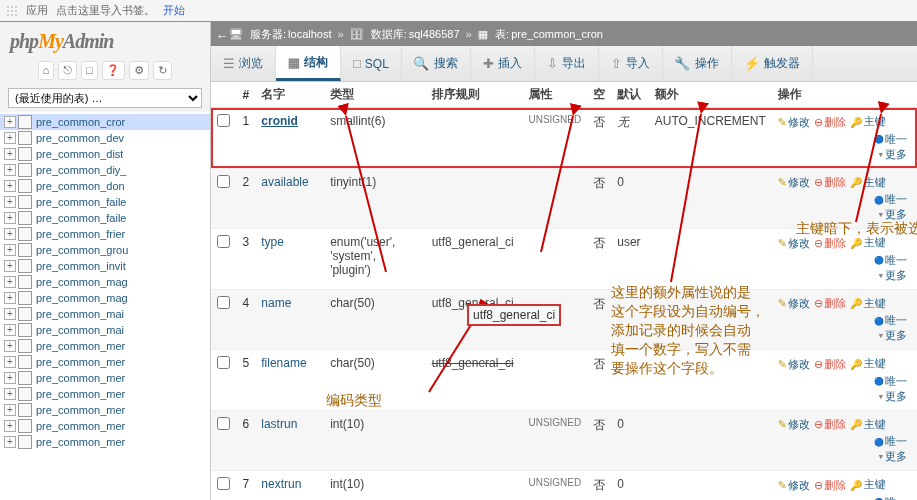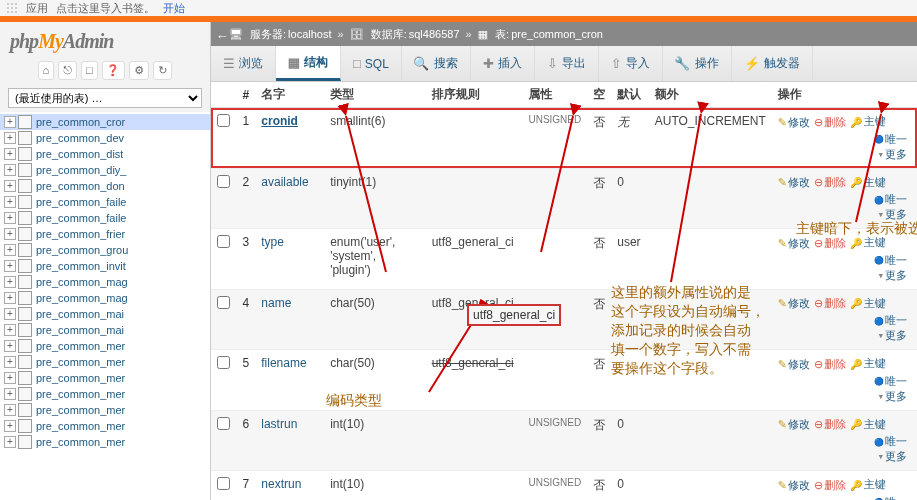--- a/index.html
+++ b/index.html
@@ -1,17 +1,17 @@
 <!DOCTYPE html>
 <html><head>
 <meta charset="utf-8">
 <style>
   * { box-sizing: border-box; margin: 0; padding: 0; }
   body { font-family: Arial, "Microsoft YaHei", sans-serif; font-size: 12px; color: #444; background: #fff; width: 917px; height: 500px; overflow: hidden; position: relative; }
-  .browser-bar { height: 22px; background: #f5f5f5; border-bottom: 6px solid #f97316; padding: 2px 6px; font-size: 11px; color: #666; display: flex; align-items: center; gap: 8px; }
+  .browser-bar { height: 22px; background: #f5f5f5; border-bottom: 1px solid #f97316; padding: 2px 6px; font-size: 11px; color: #666; display: flex; align-items: center; gap: 8px; }
   .app-grid { display: inline-block; width: 12px; height: 12px; background-image: radial-gradient(circle, #ccc 1px, transparent 1px); background-size: 4px 4px; }
   .layout { display: flex; height: calc(500px - 22px); }
   
   .sidebar { width: 211px; background: #f3f3f3; border-right: 1px solid #ccc; display: flex; flex-direction: column; overflow: hidden; }
   .logo { padding: 8px 10px 4px; font-size: 20px; font-weight: bold; font-style: italic; font-family: Georgia, serif; letter-spacing: -1px; }
   .logo .p1 { color: #777; }
   .logo .p2 { color: #f28d00; }
   .logo .p3 { color: #777; }
   .sb-icons { display: flex; gap: 4px; justify-content: center; padding: 4px 0; font-size: 13px; color: #666; }
   .sb-icons span { cursor: pointer; padding: 2px 4px; border: 1px solid #ddd; border-radius: 3px; background: #fff; font-size: 11px; }

